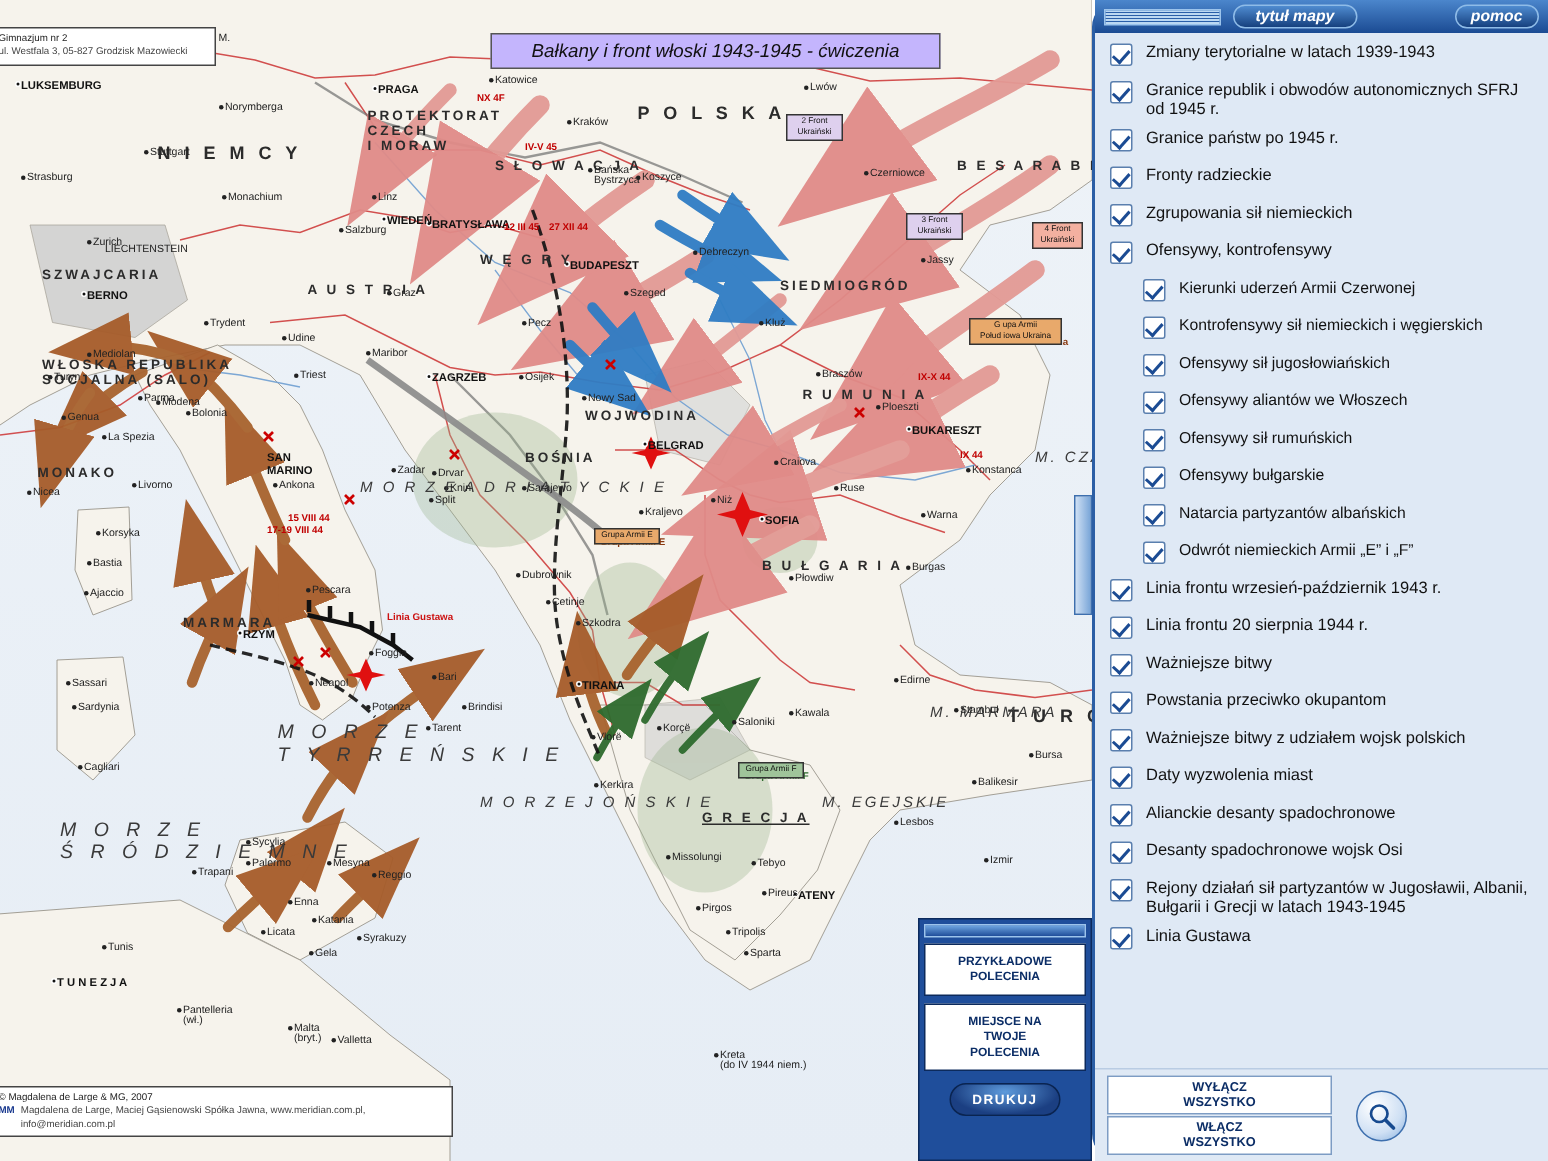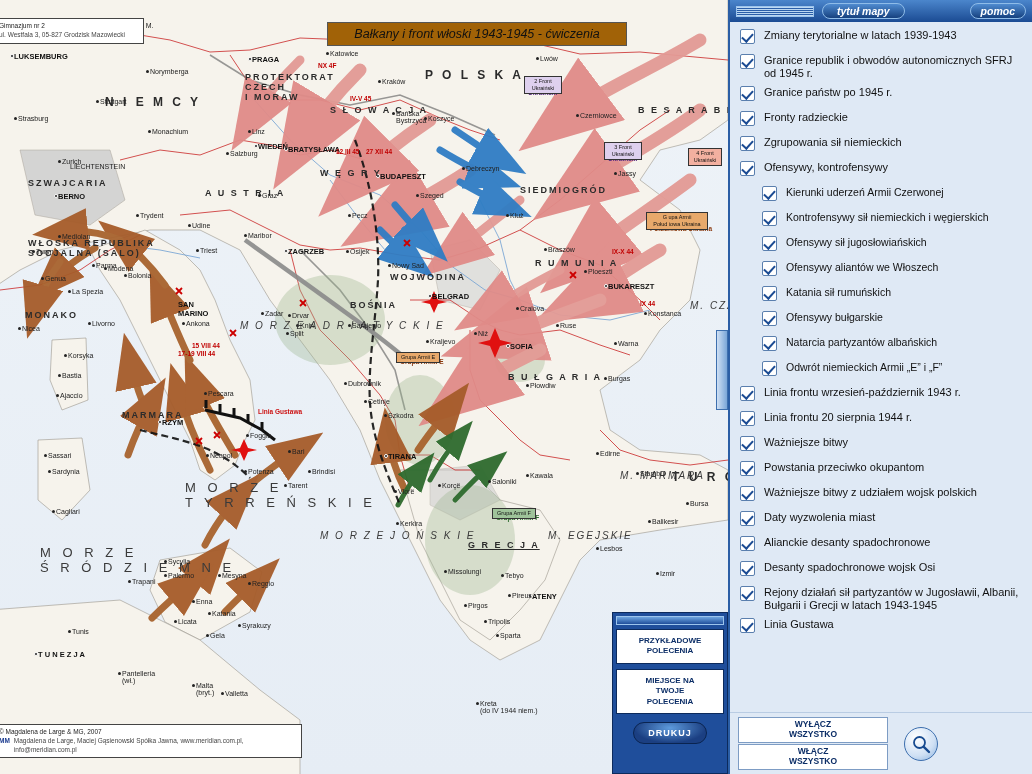--- a/index.html
+++ b/index.html
@@ -23,21 +23,21 @@
     width: 728px; height: 774px;
     background: #f4f1ea;
     overflow: hidden;
   }
   #map-canvas { position: absolute; left: 0; top: 0; width: 728px; height: 774px; }
 
   .map-title-box {
     position: absolute;
     left: 327px; top: 22px;
     width: 300px; height: 24px;
-    background: #a16207;
+    background: #c4b5fd;
     border: 1px solid #555;
     display: flex; align-items: center; justify-content: center;
     font-style: italic;
     font-size: 12.5px;
     color: #111;
     z-index: 40;
   }
   .corner-box {
     position: absolute;
     background: #ffffff;
@@ -59,21 +59,21 @@
     color: #333;
     white-space: nowrap;
     pointer-events: none;
     z-index: 20;
   }
   .country {
     font-size: 12px; letter-spacing: 3px; font-weight: bold; color: #2b2b2b;
   }
   .country-sm { font-size: 9px; letter-spacing: 2px; font-weight: bold; color: #2b2b2b; }
   .sea {
-    font-size: 13px; letter-spacing: 4px; color: #3a3a3a;
+    font-style: italic; font-size: 13px; letter-spacing: 4px; color: #3a3a3a;
   }
   .sea-sm { font-style: italic; font-size: 10px; letter-spacing: 2px; color: #3a3a3a; }
   .city { font-size: 7px; color: #222; }
   .city-cap { font-size: 7.5px; color: #111; font-weight: bold; }
   .red-note { font-size: 6.5px; color: #c00000; font-weight: bold; }
 
   .dot { position: absolute; width: 3px; height: 3px; border-radius: 50%; background: #222; z-index: 19; }
   .dot-cap { width: 4px; height: 4px; background: #111; border: 1px solid #fff; }
 
   .army-box {
@@ -140,20 +140,21 @@
     z-index: 45;
   }
 
   
   #sidebar {
     position: absolute;
     left: 728px; top: 0;
     width: 304px; height: 774px;
     background: #dfe9f5;
     border-left: 2px solid #2b5ea5;
+    border-radius: 18px;
   }
   #sidebar-top {
     position: relative;
     height: 22px;
     background: linear-gradient(180deg,#4b86cc 0%, #1b4b93 100%);
     display: flex; align-items: center;
     padding: 0 6px;
   }
   .topbar-grip {
     width: 78px; height: 11px;
@@ -767,21 +768,21 @@
         <div class="legend-row indent">
           <div class="cb"></div>
           <div class="legend-label">Ofensywy sił jugosłowiańskich</div>
         </div>
         <div class="legend-row indent">
           <div class="cb"></div>
           <div class="legend-label">Ofensywy aliantów we Włoszech</div>
         </div>
         <div class="legend-row indent">
           <div class="cb"></div>
-          <div class="legend-label">Katania sił rumuńskich</div>
+          <div class="legend-label">Ofensywy sił rumuńskich</div>
         </div>
         <div class="legend-row indent">
           <div class="cb"></div>
           <div class="legend-label">Ofensywy bułgarskie</div>
         </div>
         <div class="legend-row indent">
           <div class="cb"></div>
           <div class="legend-label">Natarcia partyzantów albańskich</div>
         </div>
         <div class="legend-row indent">

